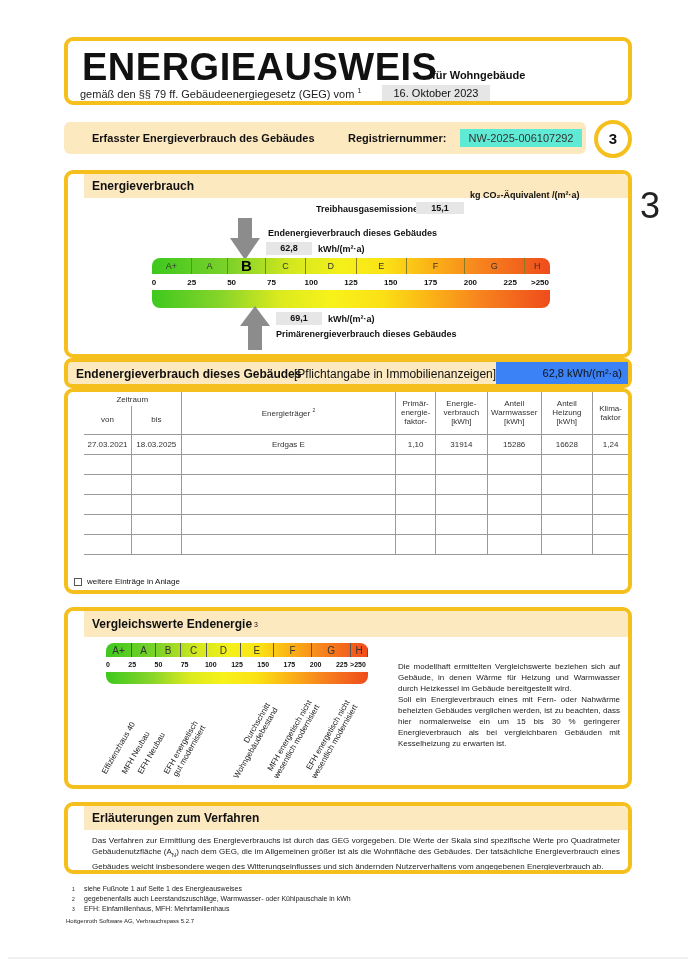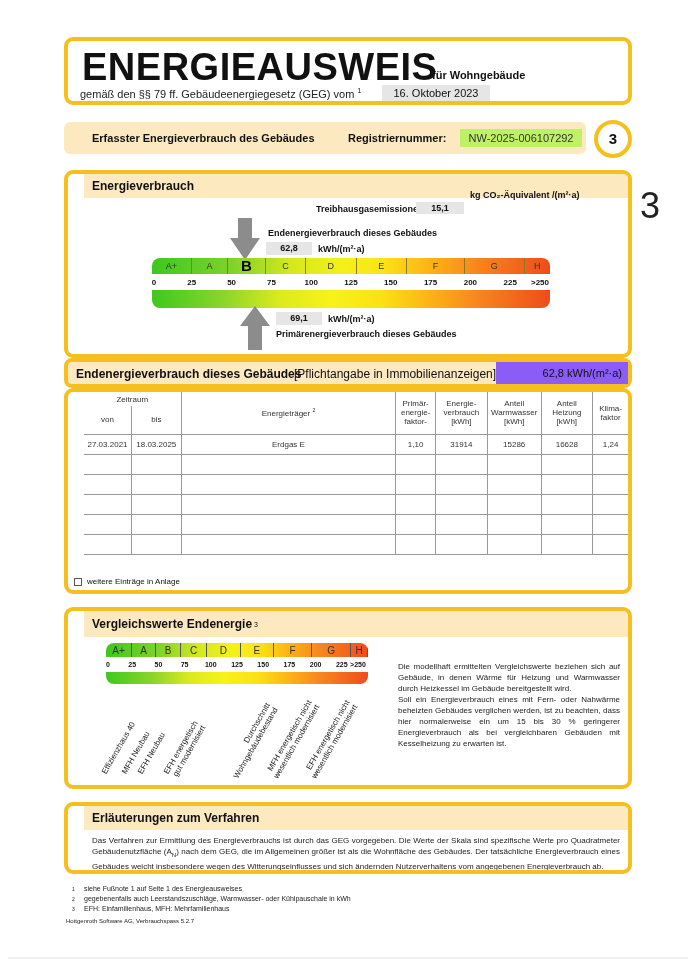--- a/index.html
+++ b/index.html
@@ -14,21 +14,21 @@
   #hdr .title { position: absolute; left: 14px; top: 6px; font-weight: bold; font-size: 38px; letter-spacing: 0.5px; line-height: 40px; }
   #hdr .subtitle { position: absolute; left: 364px; top: 28px; font-weight: bold; font-size: 11px; }
   #hdr .line { position: absolute; left: 12px; top: 46px; font-size: 11px; color: #222; }
   #hdr .line sup { font-size: 7px; }
   #hdr .datebox { position: absolute; left: 314px; top: 44px; width: 108px; height: 16px; background: #e6e6e6; font-size: 11px; text-align: center; line-height: 16px; }
 
   
   #reg { position: absolute; left: 64px; top: 122px; width: 522px; height: 32px; background: #fde9c0; border-radius: 6px; }
   #reg .lbl { position: absolute; left: 10px; top: 10px; font-weight: bold; font-size: 11px; padding-left: 18px; }
   #reg .rlbl { position: absolute; left: 284px; top: 10px; font-weight: bold; font-size: 11px; }
-  #reg .rval { position: absolute; left: 396px; top: 7px; width: 122px; height: 18px; background: #bef264; font-size: 11px; text-align: center; line-height: 18px; color: #333; }
+  #reg .rval { position: absolute; left: 396px; top: 7px; width: 122px; height: 18px; background: #5eead4; font-size: 11px; text-align: center; line-height: 18px; color: #333; }
   #pagecircle { position: absolute; left: 594px; top: 120px; width: 38px; height: 38px; border: 4px solid #f5c01e; border-radius: 50%; font-weight: bold; font-size: 15px; text-align: center; line-height: 30px; background: #fff; }
   #bigthree { position: absolute; left: 640px; top: 185px; font-size: 36px; color: #222; }
 
   
   #ev { left: 64px; top: 170px; width: 568px; height: 188px; }
   #ev .panel-head { height: 24px; }
   .smalllbl { position: absolute; font-size: 9px; font-weight: bold; }
   .valbox { position: absolute; background: #e6e6e6; font-size: 9px; font-weight: bold; text-align: center; }
 
   .scale { position: absolute; }
@@ -40,21 +40,21 @@
     background: linear-gradient(to right, #3ec81e 0%, #8bd52a 18%, #dbea1e 32%, #f8f21a 45%, #fbe016 58%, #fbb316 70%, #f7851e 82%, #ef4c1c 100%); }
   .scale .ticks { position: absolute; left: 0; font-size: 8px; font-weight: bold; }
   .scale .ticks span { position: absolute; transform: translateX(-50%); }
 
   .arrow { position: absolute; width: 0; height: 0; }
 
   
   #endrow { position: absolute; left: 64px; top: 358px; width: 568px; height: 30px; border: 4px solid #f5c01e; border-radius: 8px; background: #fde9c0; }
   #endrow .l { position: absolute; left: 8px; top: 5px; font-size: 12px; font-weight: bold; }
   #endrow .l2 { position: absolute; left: 226px; top: 5px; font-size: 12px; }
-  #endrow .v { position: absolute; right: 0; top: 0; width: 132px; height: 22px; background: #8b5cf6; font-size: 11px; text-align: right; padding-right: 6px; line-height: 22px; }
+  #endrow .v { position: absolute; right: 0; top: 0; width: 132px; height: 22px; background: #3b82f6; font-size: 11px; text-align: right; padding-right: 6px; line-height: 22px; }
 
   
   #vb { left: 64px; top: 388px; width: 568px; height: 206px; }
   #vb .panel-head { height: 22px; }
   table { border-collapse: collapse; width: 100%; font-size: 8px; color: #333; }
   td, th { border: 1px solid #999; text-align: center; font-weight: normal; }
   th { vertical-align: middle; }
   .dt td { height: 20px; }
   #vb .foot { position: absolute; left: 6px; bottom: 4px; font-size: 8px; display: flex; align-items: center; gap: 5px; }
   #vb .cb { width: 8px; height: 8px; border: 1px solid #555; display: inline-block; }

